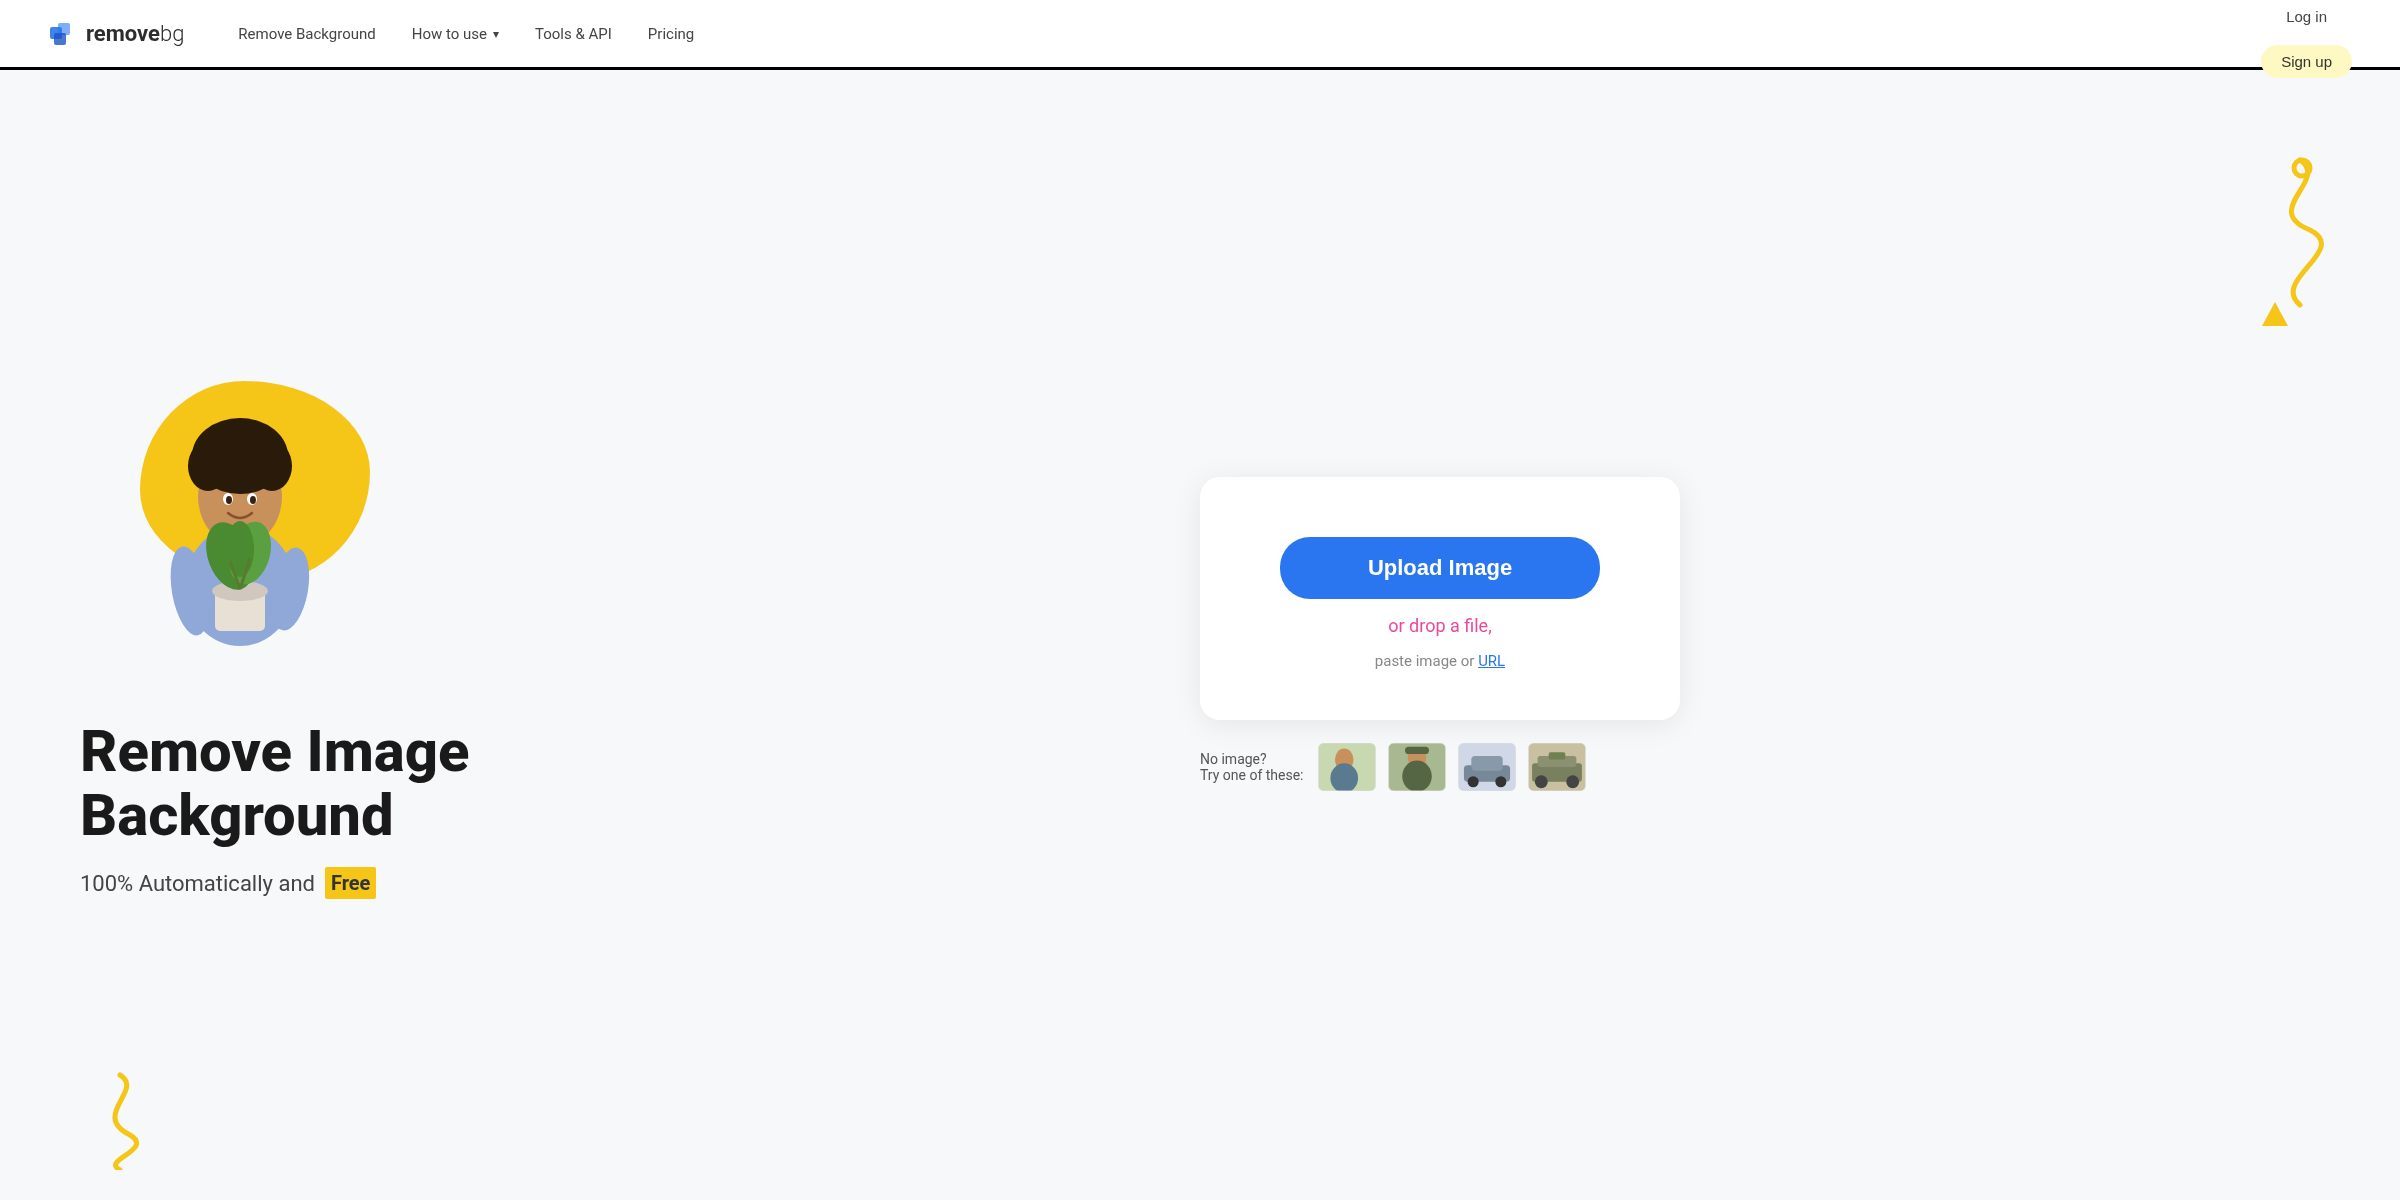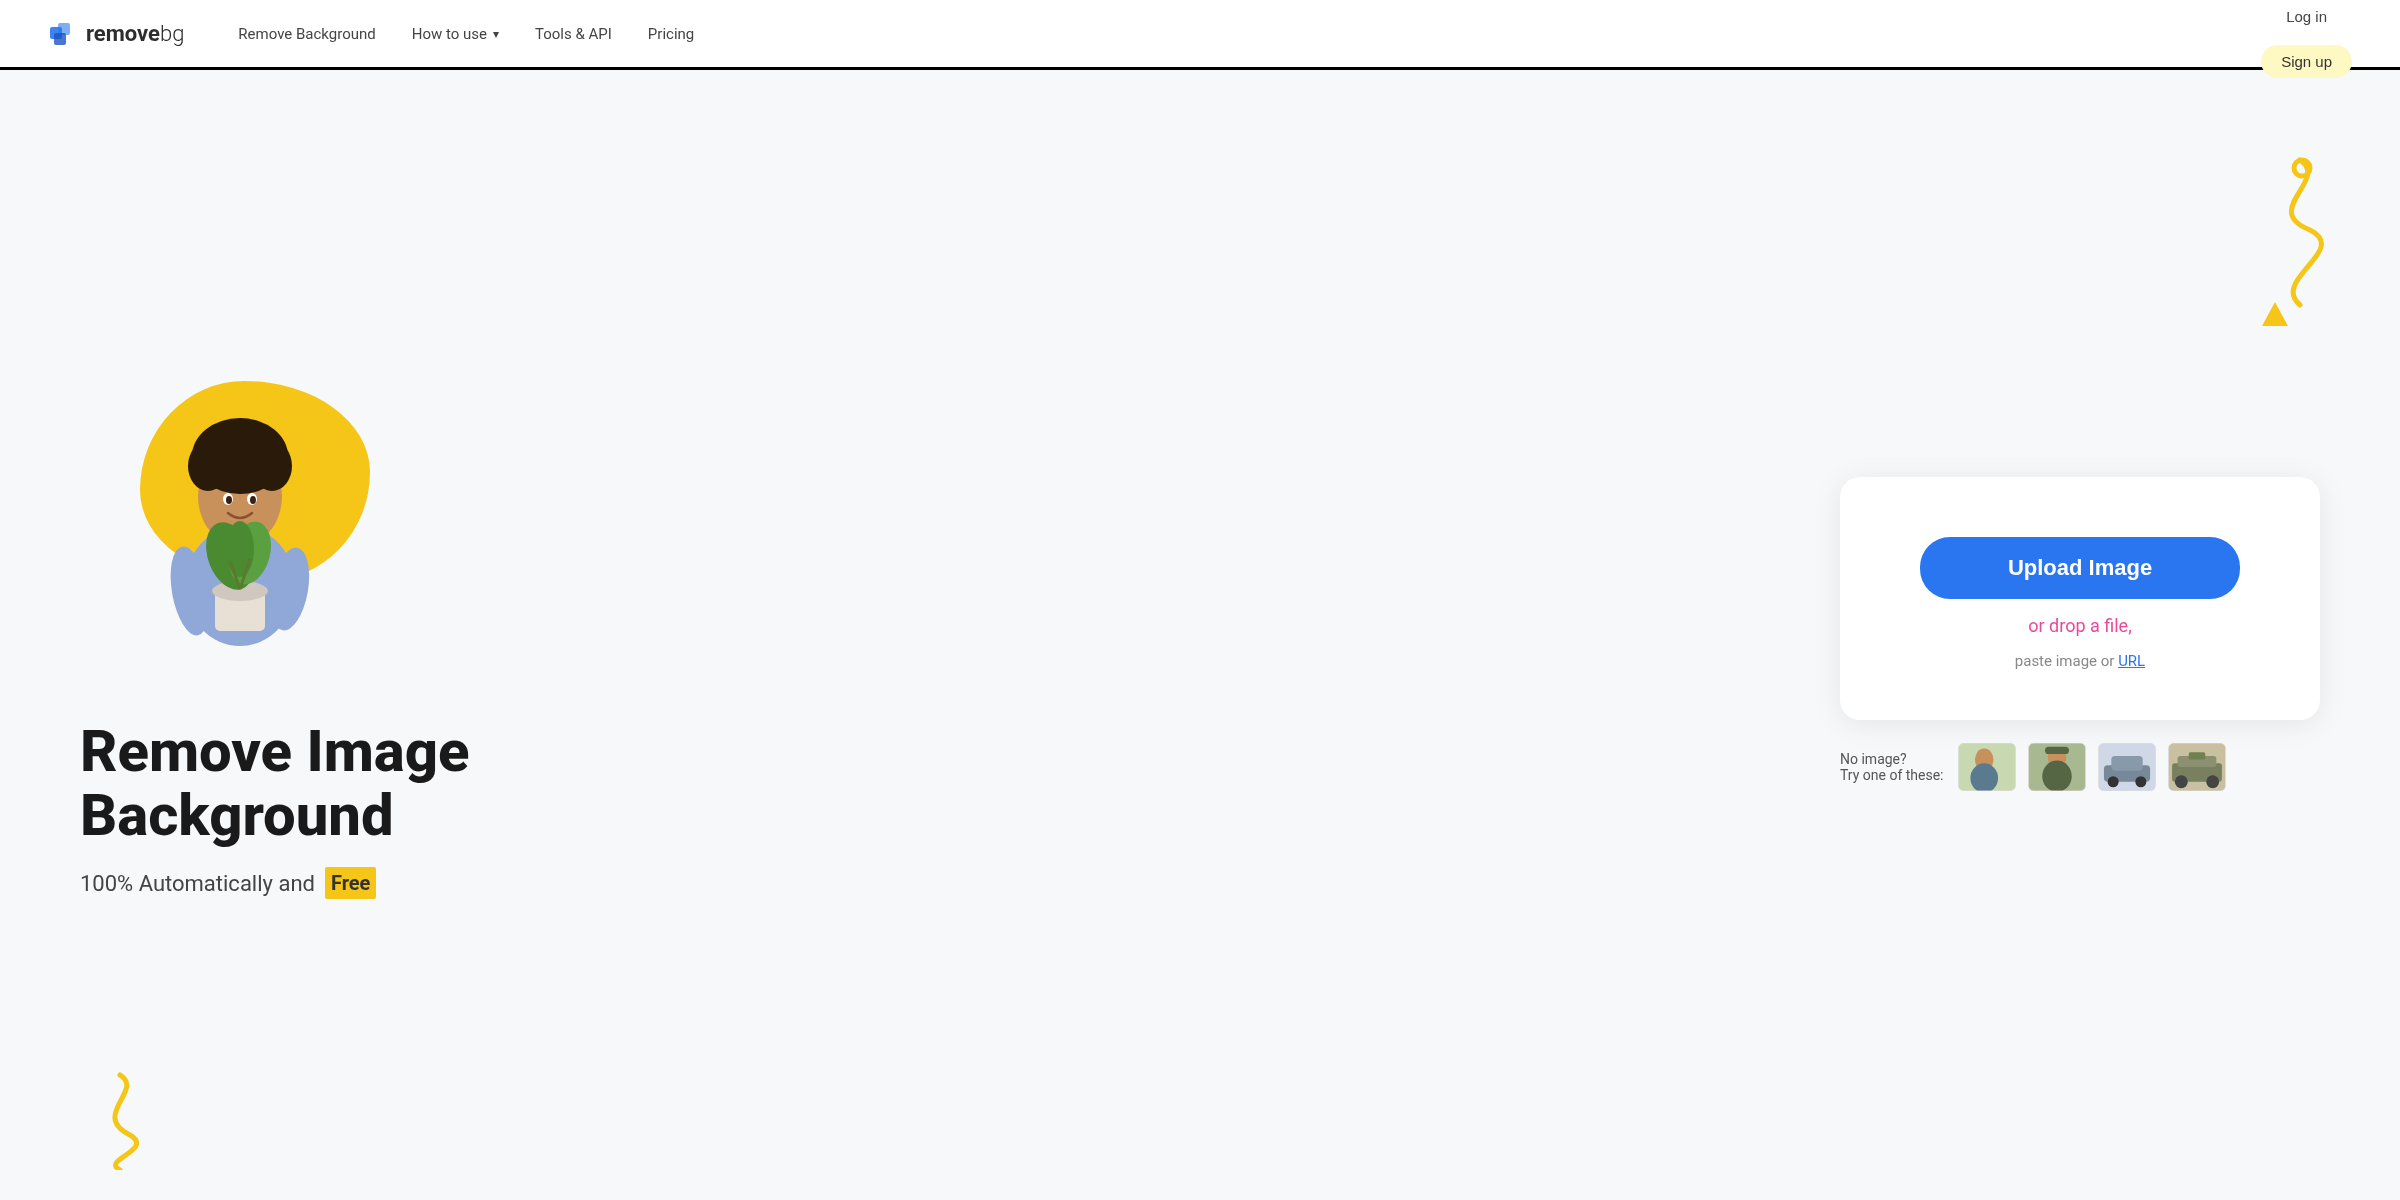--- a/index.html
+++ b/index.html
@@ -167,21 +167,21 @@
       padding: 4px 6px;
       border-radius: 2px;
       font-size: 20px;
     }
 
     
     .right-section {
       flex: 1;
       display: flex;
       flex-direction: column;
-      align-items: flex-end;
+      align-items: flex-start;
       justify-content: center;
       gap: 21px;
       position: relative;
     }
 
     .upload-card {
       background: #fff;
       border-radius: 20px;
       box-shadow: 0 4px 30px rgba(0,0,0,0.08);
       width: 480px;

